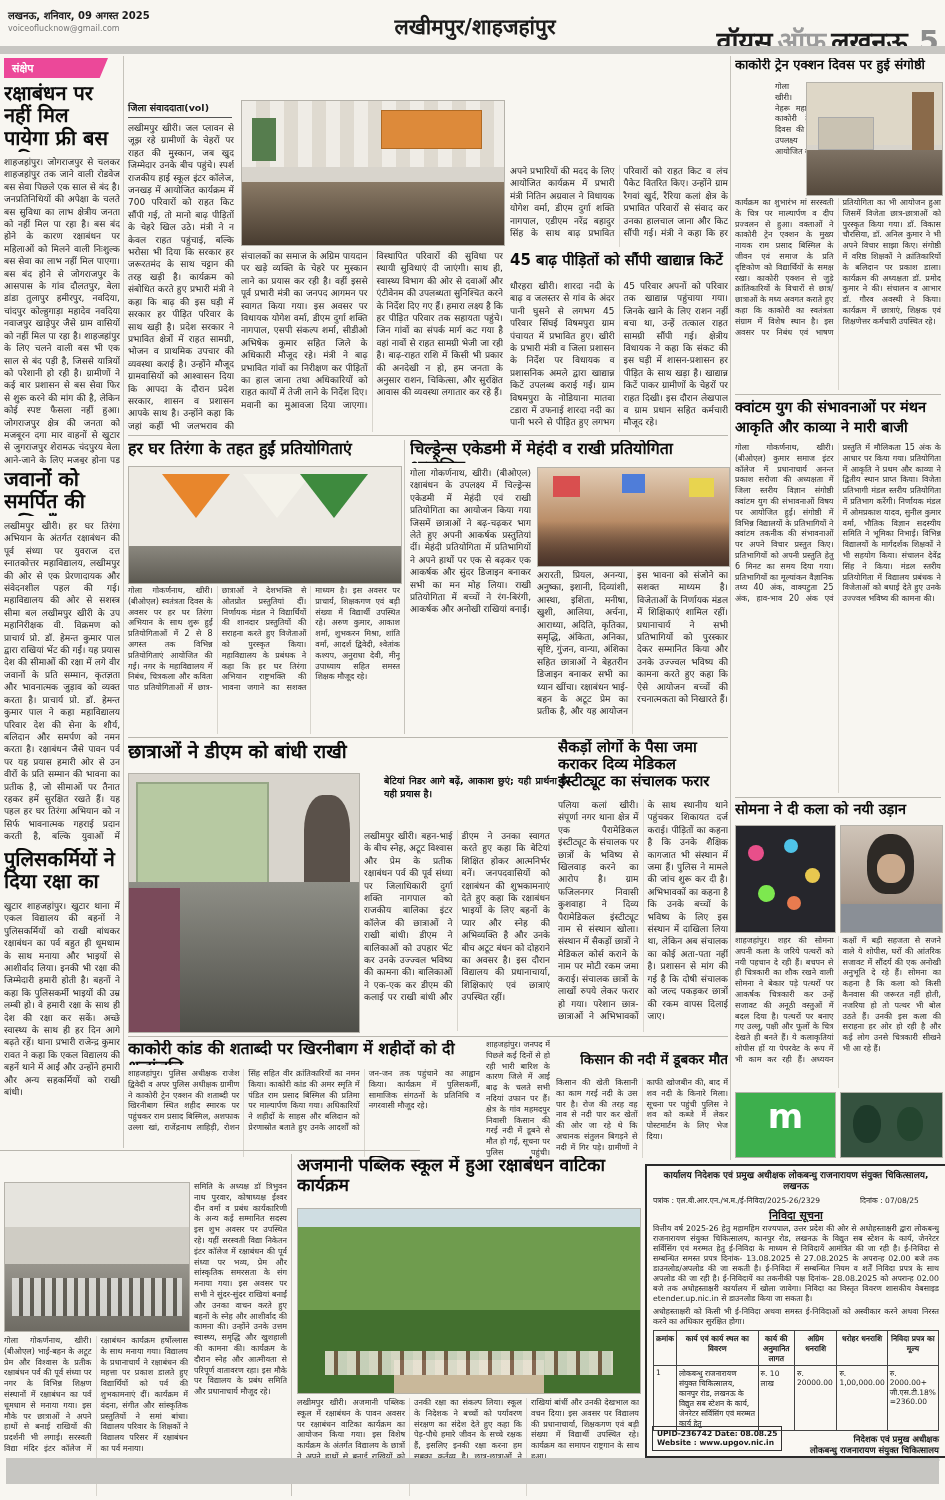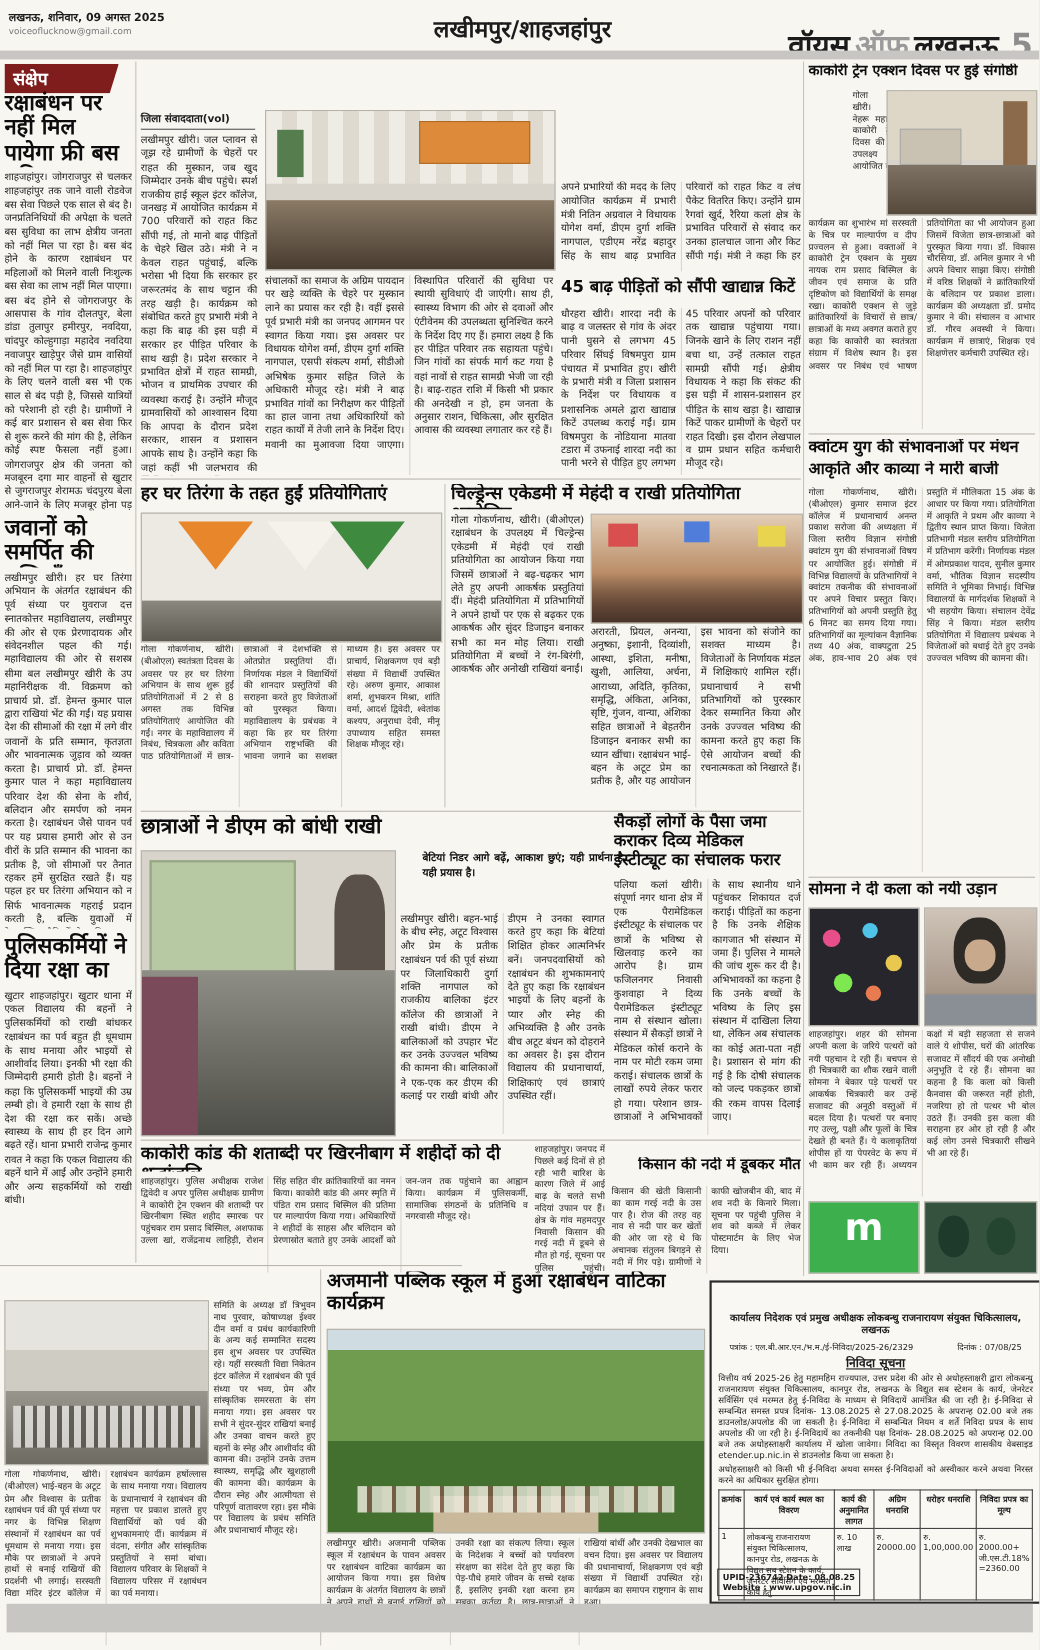--- a/index.html
+++ b/index.html
@@ -7,21 +7,21 @@
         font-family:"DejaVu Sans","Liberation Sans",sans-serif;color:#1b1b1b;overflow:hidden;}
   .abs{position:absolute;}
   .bt{font-size:9px;line-height:1.38;text-align:justify;overflow:hidden;color:#222;}
   .bt-sm{font-size:8px;line-height:1.35;text-align:justify;overflow:hidden;color:#2a2a2a;}
   .cols2{column-count:2;column-gap:9px;column-rule:1px solid #d8d5cd;}
   .cols3{column-count:3;column-gap:9px;column-rule:1px solid #d8d5cd;}
   .hl{font-weight:bold;color:#0d0d0d;line-height:1.12;overflow:hidden;}
   .rule-h{background:#b9b6ae;height:1px;}
   .rule-v{background:#c6c3bb;width:1px;}
   .graybar{background:#c7c6c2;}
-  .kicker{background:#7f1d1d;color:#fff;font-weight:bold;font-size:16px;padding:2px 10px 3px 8px;
+  .kicker{background:#ec4899;color:#fff;font-weight:bold;font-size:11px;padding:2px 10px 3px 8px;
           clip-path:polygon(0 0,100% 0,92% 100%,0 100%);}
   .ph{position:absolute;overflow:hidden;background:#d8d4cc;border:1px solid #b5b2aa;}
   .ph div{position:absolute;}
   
   .notice{border:2px solid #2b2b2b;background:#faf8f3;font-size:8px;}
   .notice table{border-collapse:collapse;width:100%;}
   .notice th,.notice td{border:1px solid #444;font-size:7.5px;padding:2px;vertical-align:top;}
   .notice th{font-weight:bold;text-align:center;}
   .byline{font-weight:bold;font-size:9.5px;border-bottom:1.5px solid #555;padding-bottom:3px;}
   .quote{font-weight:bold;font-size:9.5px;line-height:1.35;text-align:justify;color:#111;margin-left:20px;}
@@ -170,22 +170,22 @@
 
   <div class="abs hl" style="left:297px;top:1156px;width:342px;height:48px;font-size:17.5px;">अजमानी पब्लिक स्कूल में हुआ रक्षाबंधन वाटिका कार्यक्रम</div>
   <div class="ph" style="left:297px;top:1208px;width:342px;height:184px;">
     <div style="top:0;left:0;right:0;bottom:0;background:linear-gradient(180deg,#cfdde2 0 10%,#6f9c4e 10% 55%,#43702f 55% 100%);"></div>
     <div style="bottom:0;left:28%;width:44%;height:18%;background:#c9b89a;"></div>
     <div style="bottom:10%;left:8%;width:84%;height:13%;background:repeating-linear-gradient(90deg,#ece8da 0 9px,#7a5a46 9px 13px,#dce0d0 13px 22px);opacity:.85;"></div>
   </div>
   <div class="abs bt-sm cols3" style="left:297px;top:1398px;width:342px;height:98px;">लखीमपुर खीरी। अजमानी पब्लिक स्कूल में रक्षाबंधन के पावन अवसर पर रक्षाबंधन वाटिका कार्यक्रम का आयोजन किया गया। इस विशेष कार्यक्रम के अंतर्गत विद्यालय के छात्रों ने अपने हाथों से बनाई राखियों को विद्यालय वाटिका के पौधों पर बांधकर उनकी रक्षा का संकल्प लिया। स्कूल के निदेशक ने बच्चों को पर्यावरण संरक्षण का संदेश देते हुए कहा कि पेड़-पौधे हमारे जीवन के सच्चे रक्षक हैं, इसलिए इनकी रक्षा करना हम सबका कर्तव्य है। छात्र-छात्राओं ने उत्साहपूर्वक वाटिका के पौधों पर राखियां बांधीं और उनकी देखभाल का वचन दिया। इस अवसर पर विद्यालय की प्रधानाचार्या, शिक्षकगण एवं बड़ी संख्या में विद्यार्थी उपस्थित रहे। कार्यक्रम का समापन राष्ट्रगान के साथ हुआ।</div>
 
   <div class="abs notice" style="left:645px;top:1164px;width:286px;height:282px;padding:4px 6px;">
-    <div style="text-align:center;font-weight:bold;font-size:9px;line-height:1.25;margin-top:24px;">कार्यालय निदेशक एवं प्रमुख अधीक्षक लोकबन्धु राजनारायण संयुक्त चिकित्सालय, लखनऊ</div>
-    <div style="display:flex;justify-content:center;margin-top:2px;gap:40px;">
+    <div style="text-align:center;font-weight:bold;font-size:9px;line-height:1.25;">कार्यालय निदेशक एवं प्रमुख अधीक्षक लोकबन्धु राजनारायण संयुक्त चिकित्सालय, लखनऊ</div>
+    <div style="display:flex;justify-content:flex-start;margin-top:2px;gap:40px;">
       <span style="font-size:7.5px;">पत्रांक : एल.बी.आर.एन./भ.म./ई-निविदा/2025-26/2329</span>
       <span style="font-size:7.5px;">दिनांक : 07/08/25</span>
     </div>
     <div style="text-align:center;font-weight:bold;font-size:11px;text-decoration:underline;margin:2px 0;">निविदा सूचना</div>
     <div style="font-size:7.8px;line-height:1.3;text-align:justify;">वित्तीय वर्ष 2025-26 हेतु महामहिम राज्यपाल, उत्तर प्रदेश की ओर से अधोहस्ताक्षरी द्वारा लोकबन्धु राजनारायण संयुक्त चिकित्सालय, कानपुर रोड, लखनऊ के विद्युत सब स्टेशन के कार्य, जेनरेटर सर्विसिंग एवं मरम्मत हेतु ई-निविदा के माध्यम से निविदायें आमंत्रित की जा रही है। ई-निविदा से सम्बन्धित समस्त प्रपत्र दिनांक- 13.08.2025 से 27.08.2025 के अपरान्ह 02.00 बजे तक डाउनलोड/अपलोड की जा सकती है। ई-निविदा में सम्बन्धित नियम व शर्तें निविदा प्रपत्र के साथ अपलोड की जा रही है। ई-निविदायें का तकनीकी पक्ष दिनांक- 28.08.2025 को अपरान्ह 02.00 बजे तक अधोहस्ताक्षरी कार्यालय में खोला जावेगा। निविदा का विस्तृत विवरण शासकीय वेबसाइड etender.up.nic.in से डाउनलोड किया जा सकता है।</div>
     <div style="font-size:7.8px;line-height:1.3;text-align:justify;margin-top:2px;">अधोहस्ताक्षरी को किसी भी ई-निविदा अथवा समस्त ई-निविदाओं को अस्वीकार करने अथवा निरस्त करने का अधिकार सुरक्षित होगा।</div>
     <table style="margin-top:3px;">
       <tbody>
           <tr>
         <th style="width:8%;">क्रमांक</th>
@@ -198,20 +198,25 @@
       <tr>
         <td>1</td>
         <td>लोकबन्धु राजनारायण संयुक्त चिकित्सालय, कानपुर रोड, लखनऊ के विद्युत सब स्टेशन के कार्य, जेनरेटर सर्विसिंग एवं मरम्मत कार्य हेतु</td>
         <td>रु. 10 लाख</td>
         <td>रु. 20000.00</td>
         <td>रु. 1,00,000.00</td>
         <td>रु. 2000.00+ जी.एस.टी.18% =2360.00</td>
       </tr>
     </tbody>
       </table>
+    <div style="text-align:right;font-weight:bold;font-size:8.5px;line-height:1.35;margin-top:3px;">
+      <div>निदेशक एवं प्रमुख अधीक्षक</div>
+      <div>लोकबन्धु राजनारायण संयुक्त चिकित्सालय</div>
+      <div>कानपुर रोड, लखनऊ</div>
+    </div>
     <div style="position:absolute;left:5px;bottom:5px;border:1px solid #333;padding:2px 4px;font-weight:bold;font-size:7.5px;line-height:1.3;">
       <div>UPID-236742 Date: 08.08.25</div>
       <div>Website : www.upgov.nic.in</div>
     </div>
   </div>
 
   <div class="abs graybar" style="left:6px;top:1458px;width:933px;height:26px;"></div>
 
 </div>
 

